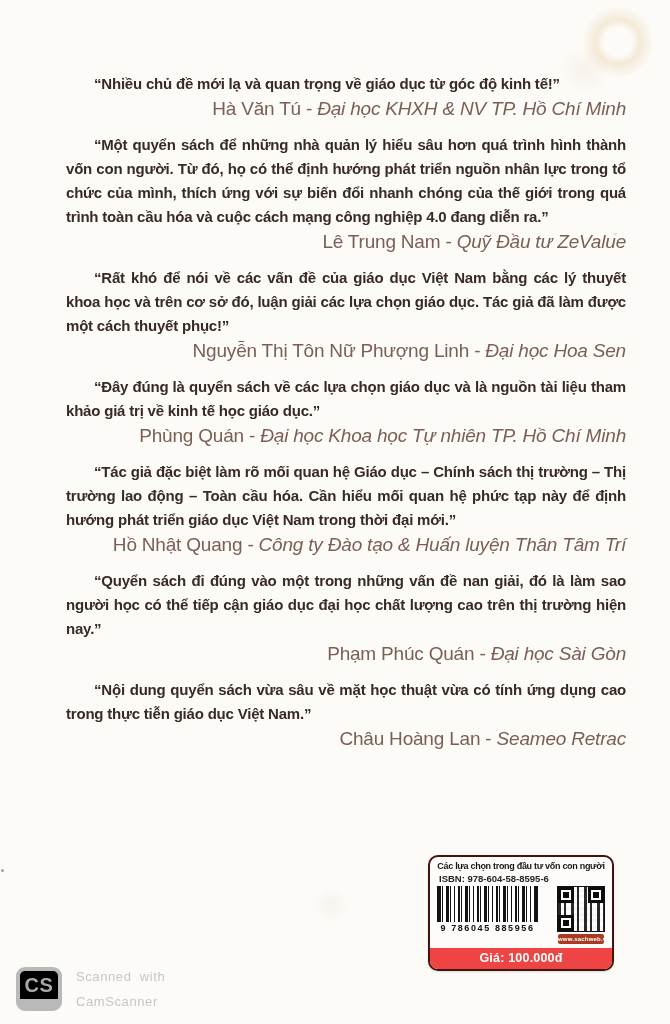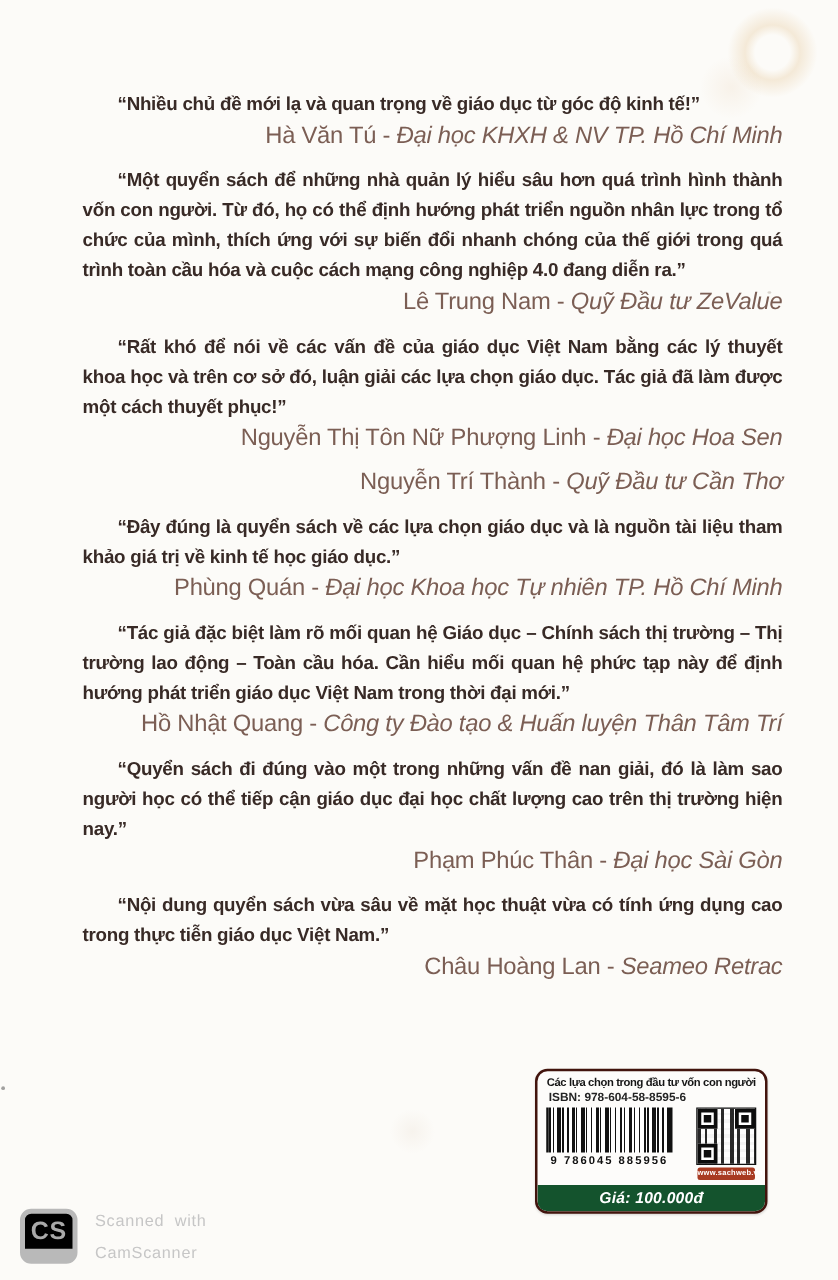--- a/index.html
+++ b/index.html
@@ -111,36 +111,35 @@
     <p class="quote-text">“Một quyển sách để những nhà quản lý hiểu sâu hơn quá trình hình thành vốn con người. Từ đó, họ có thể định hướng phát triển nguồn nhân lực trong tổ chức của mình, thích ứng với sự biến đổi nhanh chóng của thế giới trong quá trình toàn cầu hóa và cuộc cách mạng công nghiệp 4.0 đang diễn ra.”</p>
     <p class="attribution"><span>Lê Trung Nam</span><span> - </span><span class="affil">Quỹ Đầu tư ZeValue</span></p>
   </section>
 
   <section class="quote-block">
     <p class="quote-text">“Rất khó để nói về các vấn đề của giáo dục Việt Nam bằng các lý thuyết khoa học và trên cơ sở đó, luận giải các lựa chọn giáo dục. Tác giả đã làm được một cách thuyết phục!”</p>
     <p class="attribution"><span>Nguyễn Thị Tôn Nữ Phượng Linh</span><span> - </span><span class="affil">Đại học Hoa Sen</span></p>
   </section>
 
   <section class="quote-block">
-    <p class="attribution"><span>Nguyễn Trí Thành</span><span> - </span><span class="affil">Quỹ Đầu tư Cần Thơ</span></p>
   </section>
 
   <section class="quote-block">
     <p class="quote-text">“Đây đúng là quyển sách về các lựa chọn giáo dục và là nguồn tài liệu tham khảo giá trị về kinh tế học giáo dục.”</p>
     <p class="attribution"><span>Phùng Quán</span><span> - </span><span class="affil">Đại học Khoa học Tự nhiên TP. Hồ Chí Minh</span></p>
   </section>
 
   <section class="quote-block">
     <p class="quote-text">“Tác giả đặc biệt làm rõ mối quan hệ Giáo dục – Chính sách thị trường – Thị trường lao động – Toàn cầu hóa. Cần hiểu mối quan hệ phức tạp này để định hướng phát triển giáo dục Việt Nam trong thời đại mới.”</p>
     <p class="attribution"><span>Hồ Nhật Quang</span><span> - </span><span class="affil">Công ty Đào tạo &amp; Huấn luyện Thân Tâm Trí</span></p>
   </section>
 
   <section class="quote-block">
     <p class="quote-text">“Quyển sách đi đúng vào một trong những vấn đề nan giải, đó là làm sao người học có thể tiếp cận giáo dục đại học chất lượng cao trên thị trường hiện nay.”</p>
-    <p class="attribution"><span>Phạm Phúc Thân</span><span> - </span><span class="affil">Đại học Sài Gòn</span></p>
+    <p class="attribution"><span>Phạm Phúc Quán</span><span> - </span><span class="affil">Đại học Sài Gòn</span></p>
   </section>
 
   <section class="quote-block">
     <p class="quote-text">“Nội dung quyển sách vừa sâu về mặt học thuật vừa có tính ứng dụng cao trong thực tiễn giáo dục Việt Nam.”</p>
     <p class="attribution"><span>Châu Hoàng Lan</span><span> - </span><span class="affil">Seameo Retrac</span></p>
   </section>
 
 </main>
 
 <aside class="price-label">
@@ -153,21 +152,21 @@
     </div>
     <div class="qr-wrap">
       <div class="qr">
         <i class="f tl"></i>
         <i class="f tr"></i>
         <i class="f bl"></i>
       </div>
       <div class="site" style="background: rgb(168, 59, 34);">www.sachweb.vn</div>
     </div>
   </div>
-  <div class="price-bar" style="background: #14532d; font-style: italic;">Giá: 100.000đ</div>
+  <div class="price-bar" style="background: #ef4444;">Giá: 100.000đ</div>
 </aside>
 
 <div class="watermark">
   <div class="cs-icon">
       <span>CS</span>
     </div>
   <div class="wm-text">
     <div>Scanned with</div>
     <div>CamScanner</div>
   </div>

